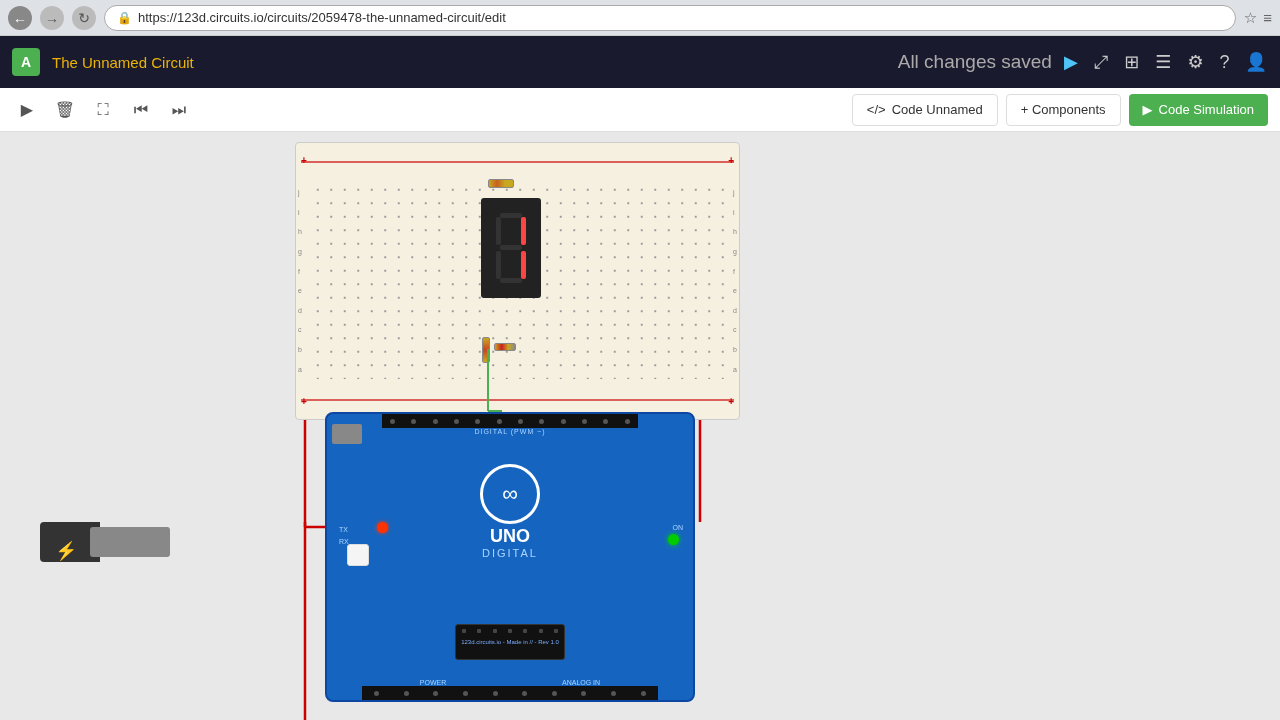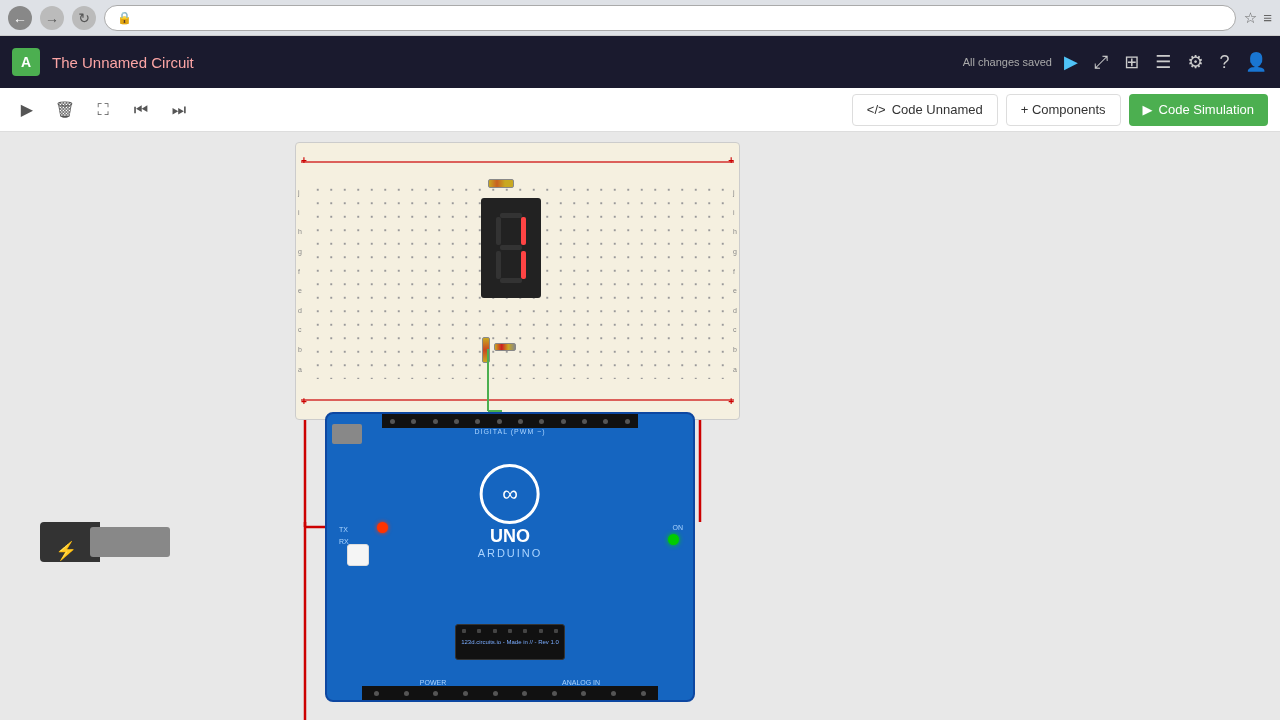--- a/index.html
+++ b/index.html
@@ -48,22 +48,22 @@
       gap: 12px;
       color: #fff;
     }
     .app-logo {
       width: 28px; height: 28px;
       background: #4caf50;
       border-radius: 4px;
       display: flex; align-items: center; justify-content: center;
       font-weight: bold; font-size: 14px; color: #fff;
     }
-    .app-title { font-size: 15px; color: #fca5a5; flex: 1; }
-    .autosave-text { font-size: 11px; color: #aaa; }
+    .app-title { font-size: 15px; color: #eab308; flex: 1; }
+    .autosave-text { font-size: 19px; color: #aaa; }
     .header-icons { display: flex; gap: 16px; align-items: center; }
     .header-icon { color: #ccc; font-size: 18px; cursor: pointer; }
     .header-icon.active { color: #4fc3f7; }
 
     
     .toolbar {
       height: 44px;
       background: #fff;
       border-bottom: 1px solid #ddd;
       display: flex;
@@ -256,20 +256,21 @@
   </style>
 </head>
 <body>
 
 <div class="browser-bar">
   <div class="browser-nav-btn active">←</div>
   <div class="browser-nav-btn">→</div>
   <div class="browser-nav-btn">↻</div>
   <div class="url-bar">
     <span class="lock-icon">🔒</span>
+    <span>https://123d.circuits.io/circuits/2059478-the-unnamed-circuit/edit</span>
   </div>
   <div class="browser-icons">
     <span class="browser-icon">☆</span>
     <span class="browser-icon">≡</span>
   </div>
 </div>
 
 <div class="app-header">
   <div class="app-logo">
     <span>A</span>
@@ -419,21 +420,21 @@
       <div class="pin-dot"></div>
     </div>
 
     <div style="position:absolute;top:14px;left:55px;right:55px;font-size:7px;color:#aad4ff;text-align:center;letter-spacing:1px;">DIGITAL (PWM ~)</div>
 
     <div class="arduino-logo">
       <div class="arduino-circle">
         <span class="arduino-infinity">∞</span>
       </div>
       <div class="arduino-uno-text">UNO</div>
-      <div class="arduino-text">ARDUINO</div>
+      <div class="arduino-text">DIGITAL</div>
     </div>
 
     <div style="position:absolute;top:22px;left:5px;font-size:7px;color:#aad4ff;">AREF</div>
 
     <div style="position:absolute;top:110px;left:12px;font-size:7px;color:#aad4ff;line-height:12px;">
       <div>TX</div>
       <div>RX</div>
     </div>
 
     <div style="position:absolute;top:120px;right:14px;width:11px;height:11px;background:#00cc00;border-radius:50%;box-shadow:0 0 5px #00cc00;"></div>

